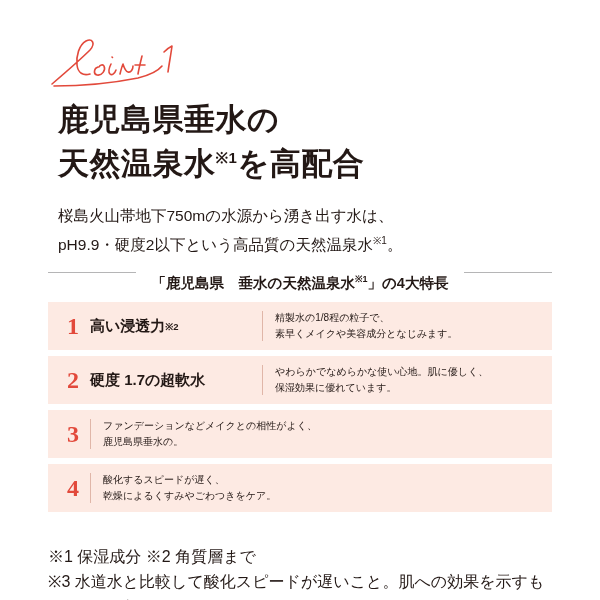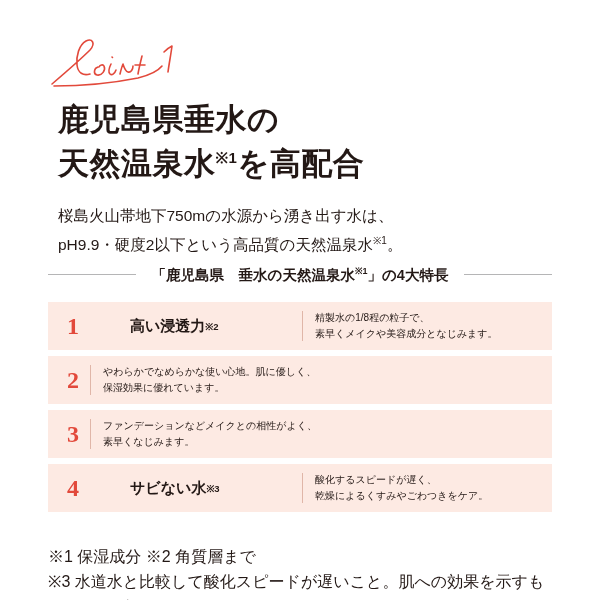--- a/index.html
+++ b/index.html
@@ -61,23 +61,23 @@
   }
   .lead .sup {
     font-size: 10px;
     vertical-align: super;
   }
   
   .subtitle-row {
     position: absolute;
     left: 48px;
     right: 48px;
-    top: 264px;
-    display: flex;
-    align-items: center;
+    top: 272px;
+    display: flex;
+    align-items: flex-start;
     gap: 16px;
   }
   .rule {
     flex: 1 1 auto;
     height: 1px;
     background: #b5b5b6;
   }
   .subtitle-text {
     flex: 0 0 auto;
     font-size: 14.5px;
@@ -119,21 +119,20 @@
     font-family: "Liberation Serif", serif;
   }
   .f-title {
     flex: 0 0 172px;
     font-size: 15px;
     font-weight: bold;
     color: #231815;
     display: flex;
     align-items: center;
     white-space: pre;
-    margin-left: 40px;
   }
   .f-title .sup {
     font-size: 9.5px;
     vertical-align: super;
     font-weight: bold;
   }
   .f-divider {
     flex: 0 0 1px;
     background: #e0b6a8;
     margin: 2px 12px 2px 0;
@@ -203,35 +202,35 @@
     <div class="feature-row">
       <div class="f-num">1</div>
       <div class="f-title"><span>高い浸透力</span><span class="sup">※2</span></div>
       <div class="f-divider"></div>
       <div class="f-desc">精製水の1/8程の粒子で、
 素早くメイクや美容成分となじみます。</div>
     </div>
 
     <div class="feature-row">
       <div class="f-num">2</div>
+      <div class="f-title"><span>硬度 1.7の超軟水</span><span class="sup"></span></div>
       <div class="f-divider"></div>
       <div class="f-desc">やわらかでなめらかな使い心地。肌に優しく、
 保湿効果に優れています。</div>
     </div>
 
     <div class="feature-row">
       <div class="f-num">3</div>
       <div class="f-divider"></div>
       <div class="f-desc">ファンデーションなどメイクとの相性がよく、
-素早くなじみます。</div>
+鹿児島県垂水の。</div>
     </div>
 
     <div class="feature-row">
       <div class="f-num">4</div>
-      <div class="f-title"><span>サビない水</span><span class="sup">※3</span></div>
       <div class="f-divider"></div>
       <div class="f-desc">酸化するスピードが遅く、
 乾燥によるくすみやごわつきをケア。</div>
     </div>
 
   </div>
 
   <div class="notes">※1 保湿成分 ※2 角質層まで
 ※3 水道水と比較して酸化スピードが遅いこと。肌への効果を示すものではございません。</div>
 

